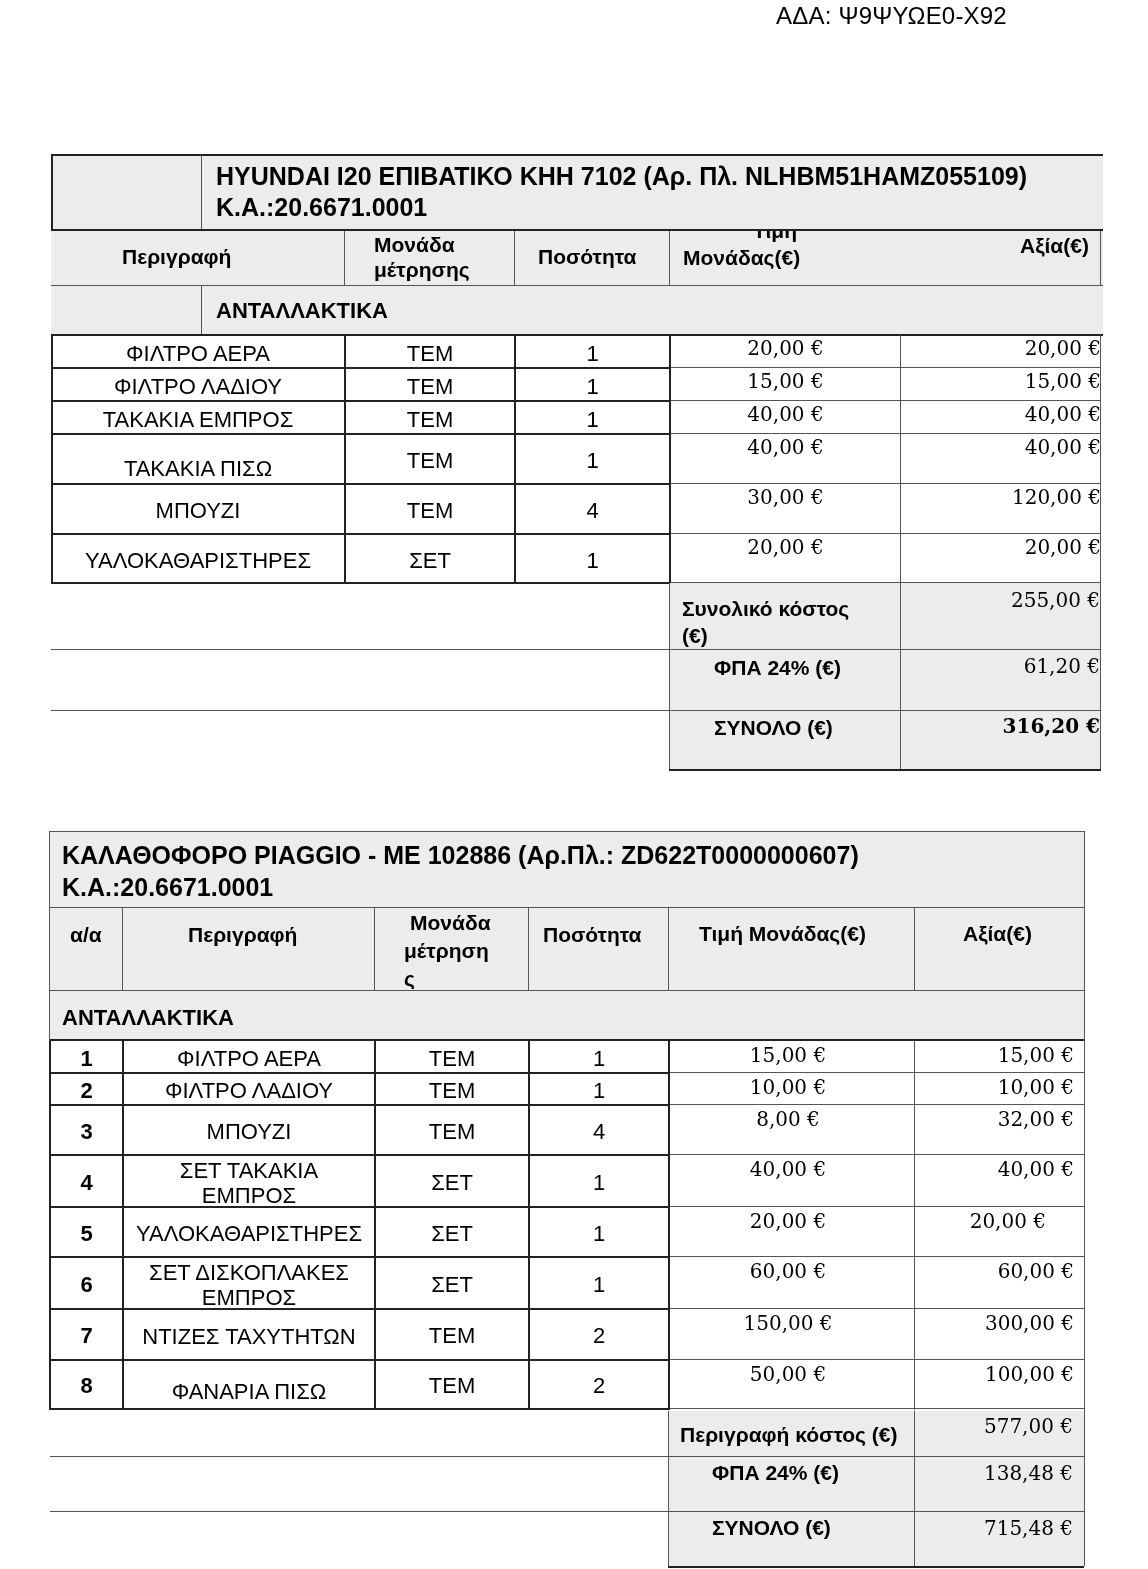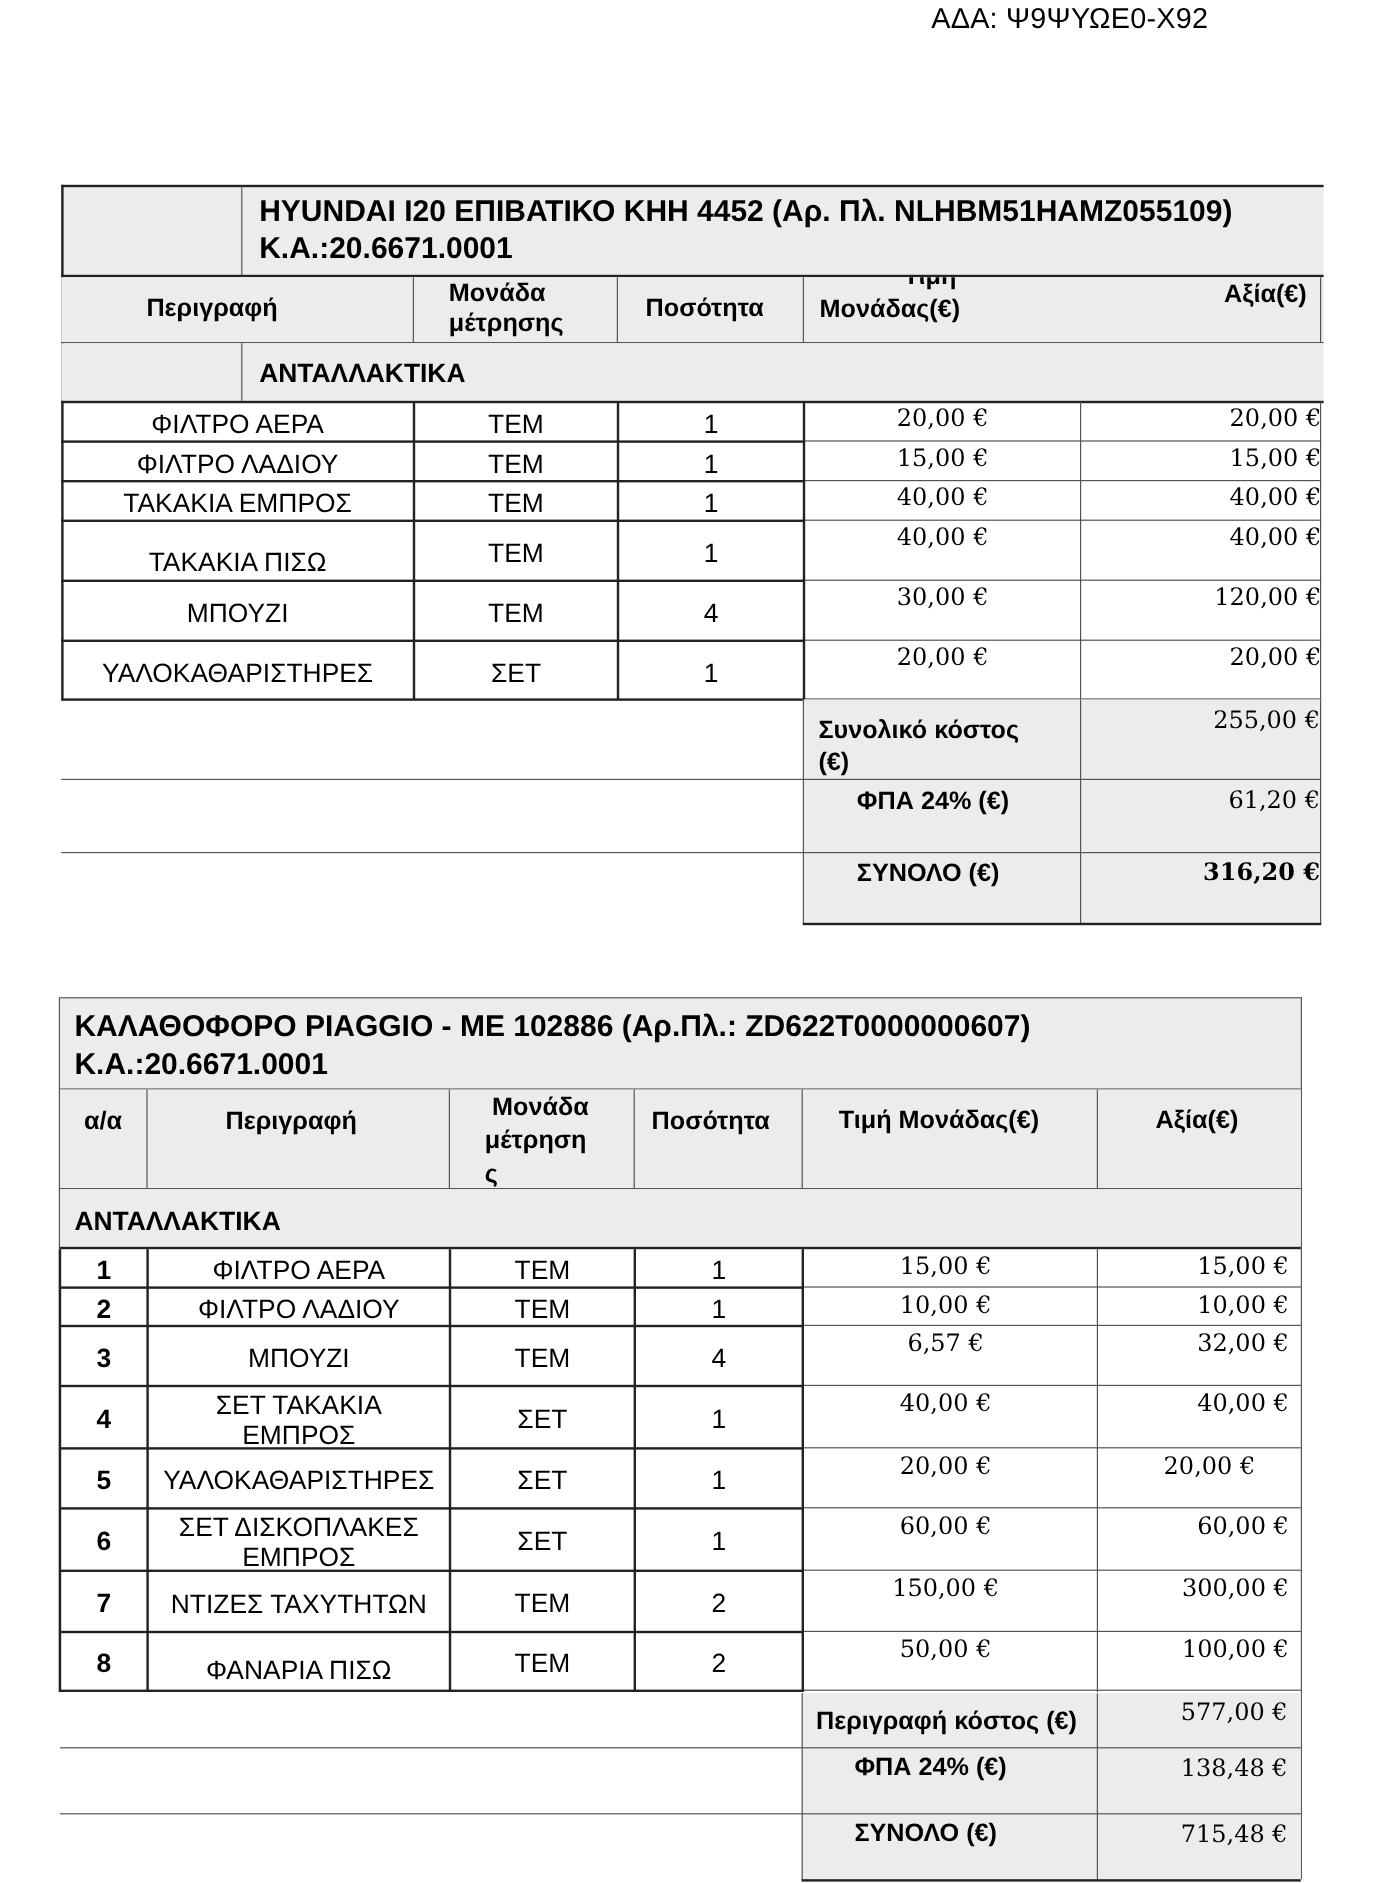--- a/index.html
+++ b/index.html
@@ -35,21 +35,21 @@
 
 <div class="ada">ΑΔΑ: Ψ9ΨΥΩΕ0-Χ92</div>
 
 <div>
 
   <div class="abs gray" style="left:51px;top:155px;width:1052px;height:75px;"></div>
   <div class="hline" style="left:51px;top:154px;width:1052px;"></div>
   <div class="vline" style="left:51px;top:154px;height:182px;"></div>
   <div class="vline thin" style="left:201px;top:155px;height:75px;"></div>
   <div class="abs bold" style="left:216px;top:161px;font-size:25px;line-height:31px;white-space:nowrap;">
-    <div>HYUNDAI  I20 ΕΠΙΒΑΤΙΚΟ ΚΗΗ 4452 (Αρ. Πλ. NLHBM51HAMZ055109)</div>
+    <div>HYUNDAI  I20 ΕΠΙΒΑΤΙΚΟ ΚΗΗ 7102 (Αρ. Πλ. NLHBM51HAMZ055109)</div>
     <div>Κ.Α.:20.6671.0001</div>
   </div>
   <div class="hline" style="left:51px;top:229px;width:1052px;"></div>
 
   <div class="abs gray" style="left:51px;top:231px;width:1052px;height:54px;"></div>
   <div class="vline thin" style="left:344px;top:231px;height:54px;"></div>
   <div class="vline thin" style="left:514px;top:231px;height:54px;"></div>
   <div class="vline thin" style="left:669px;top:231px;height:54px;"></div>
   <div class="vline thin" style="left:1100px;top:231px;height:54px;"></div>
   <div class="abs hdr" style="left:122px;top:245px;">Περιγραφή</div>
@@ -214,21 +214,21 @@
         <div class="hline thin" style="left:669px;top:1104px;width:415px;"></div>
       </div>
       <div>
         <div class="cell bold" style="left:50px;top:1105px;width:73px;height:50px;padding-top:3px;">3</div>
         <div class="cell" style="left:123px;top:1105px;width:252px;height:50px;flex-direction:column;padding-top:3px;line-height:25px;">
           <span>ΜΠΟΥΖΙ</span>
           <span></span>
         </div>
         <div class="cell" style="left:375px;top:1105px;width:154px;height:50px;padding-top:3px;">ΤΕΜ</div>
         <div class="cell" style="left:529px;top:1105px;width:140px;height:50px;padding-top:3px;">4</div>
-        <div class="num" style="left:669px;top:1109px;width:246px;text-align:center;padding-right:8px;">6,57 €</div>
+        <div class="num" style="left:669px;top:1109px;width:246px;text-align:center;padding-right:8px;">8,00 €</div>
         <div class="num" style="left:915px;top:1109px;width:169px;text-align:right;padding-right:10px;">32,00 €</div>
         <div class="hline" style="left:50px;top:1154px;width:619px;"></div>
         <div class="hline thin" style="left:669px;top:1154px;width:415px;"></div>
       </div>
       <div>
         <div class="cell bold" style="left:50px;top:1155px;width:73px;height:52px;padding-top:3px;">4</div>
         <div class="cell" style="left:123px;top:1155px;width:252px;height:52px;flex-direction:column;padding-top:3px;line-height:25px;">
           <span>ΣΕΤ ΤΑΚΑΚΙΑ</span>
           <span>ΕΜΠΡΟΣ</span>
         </div>

